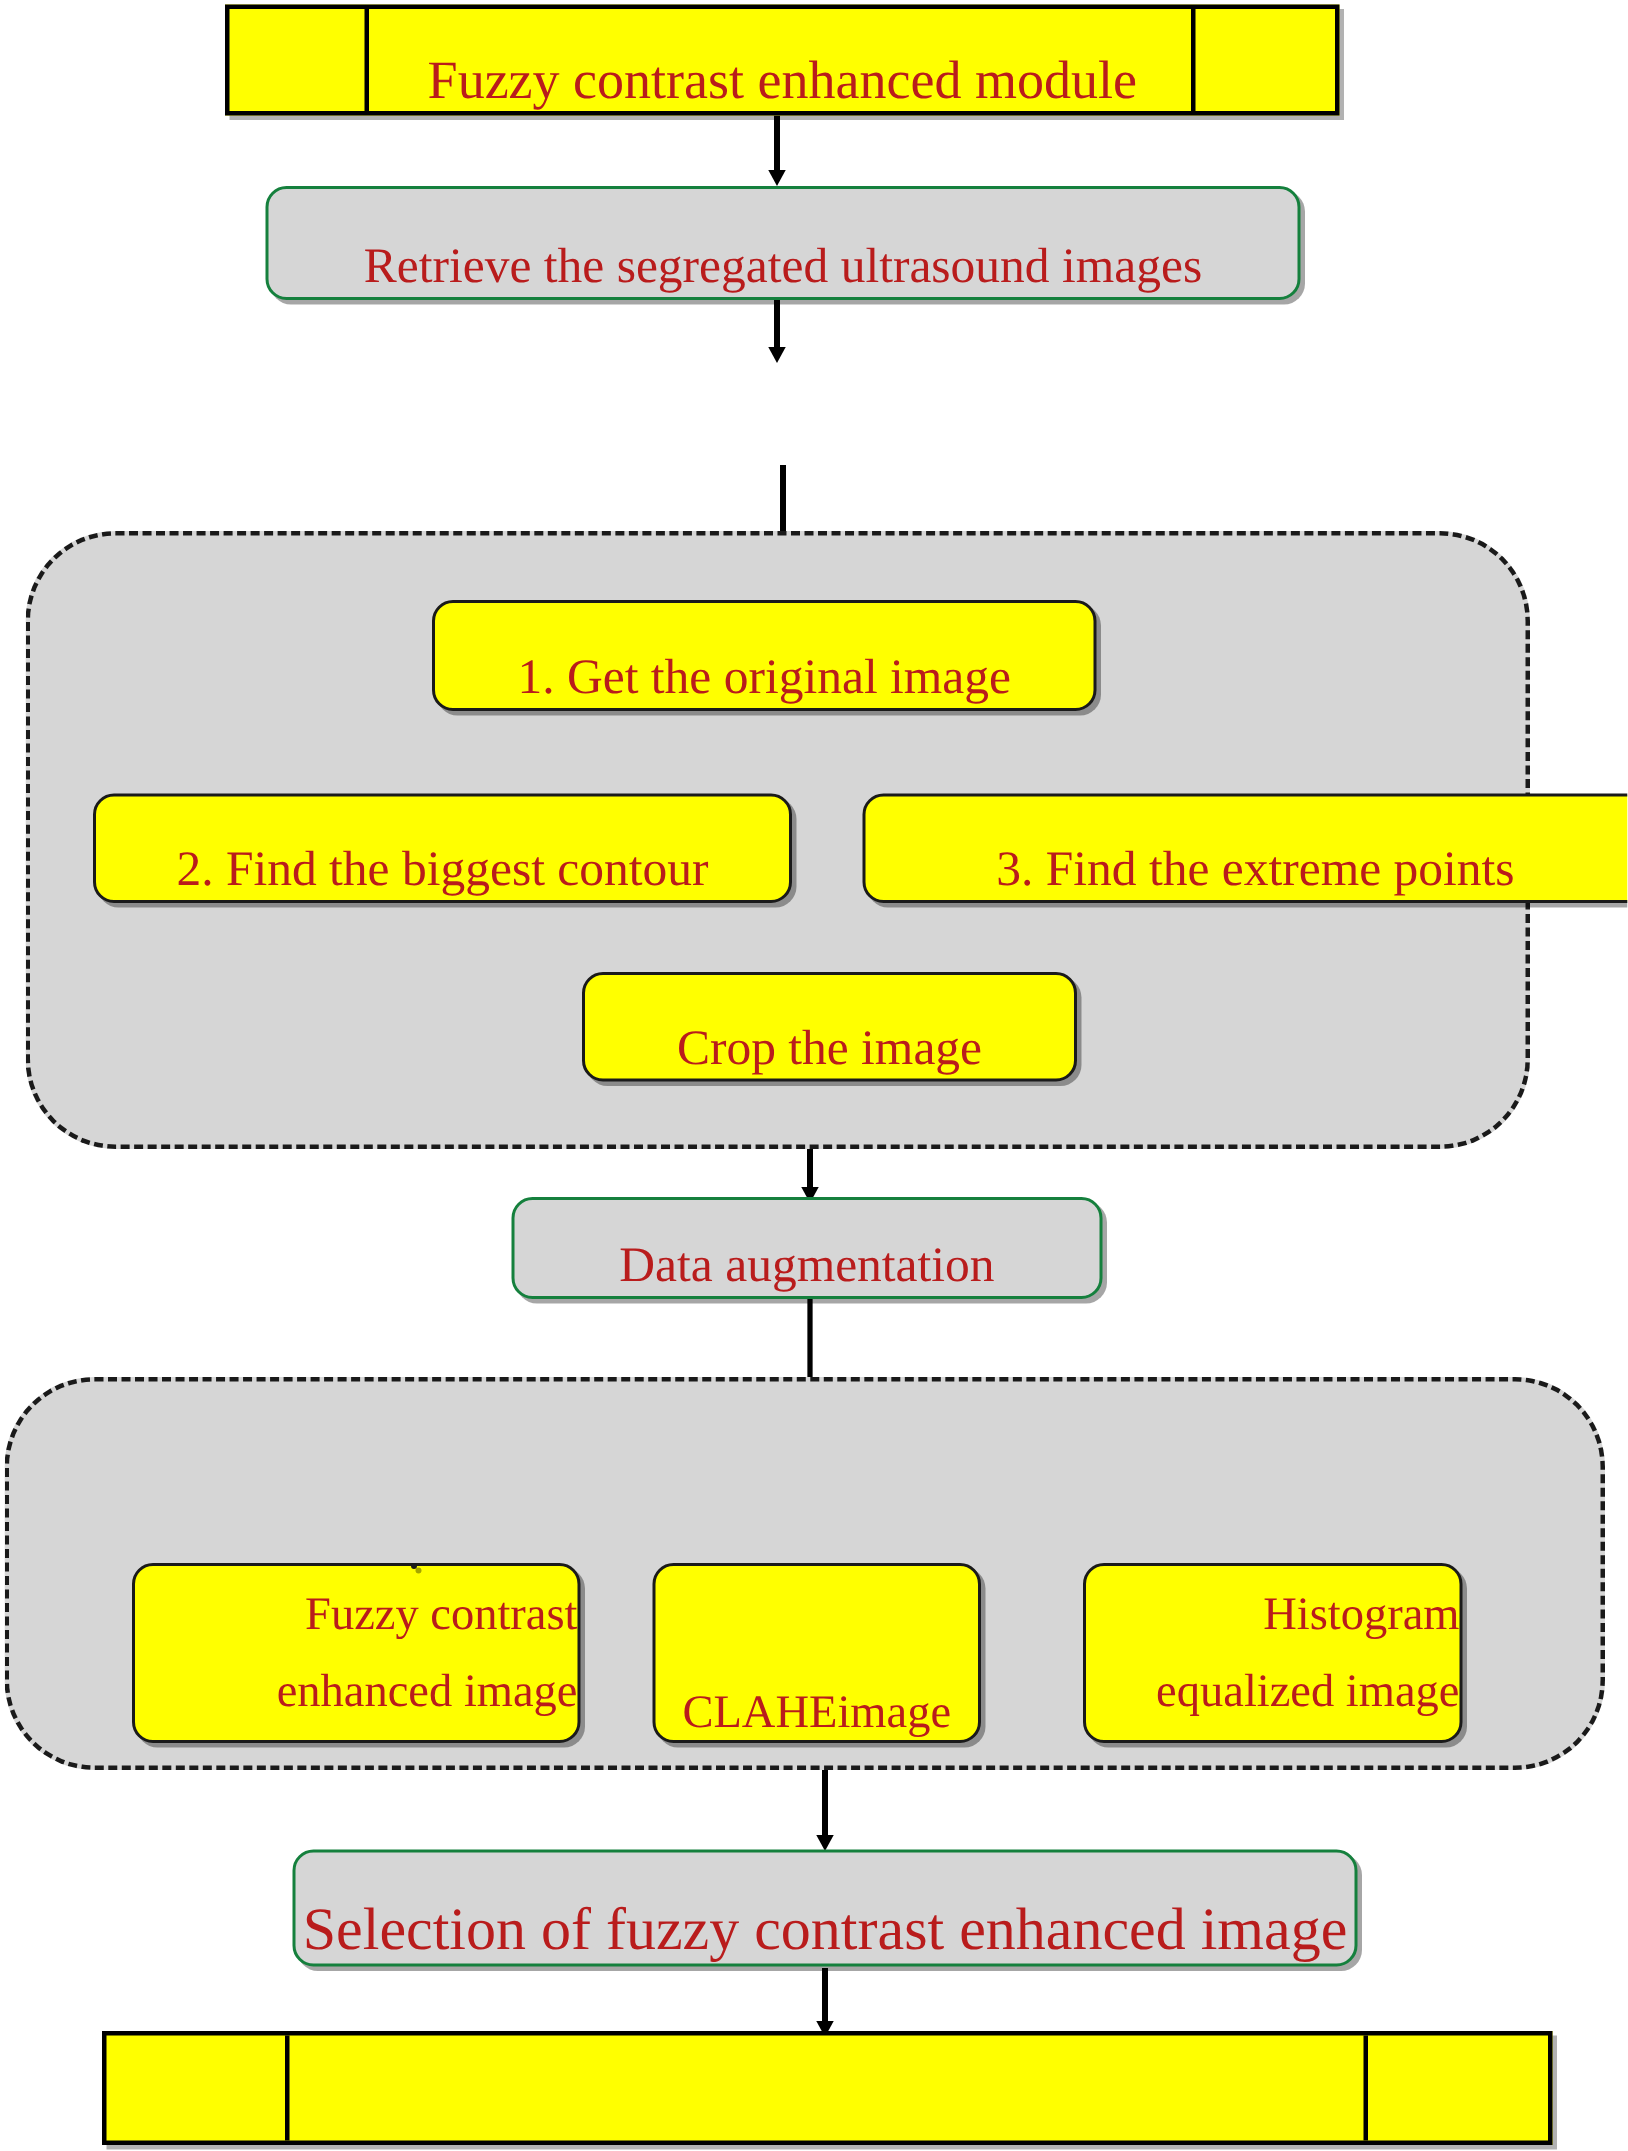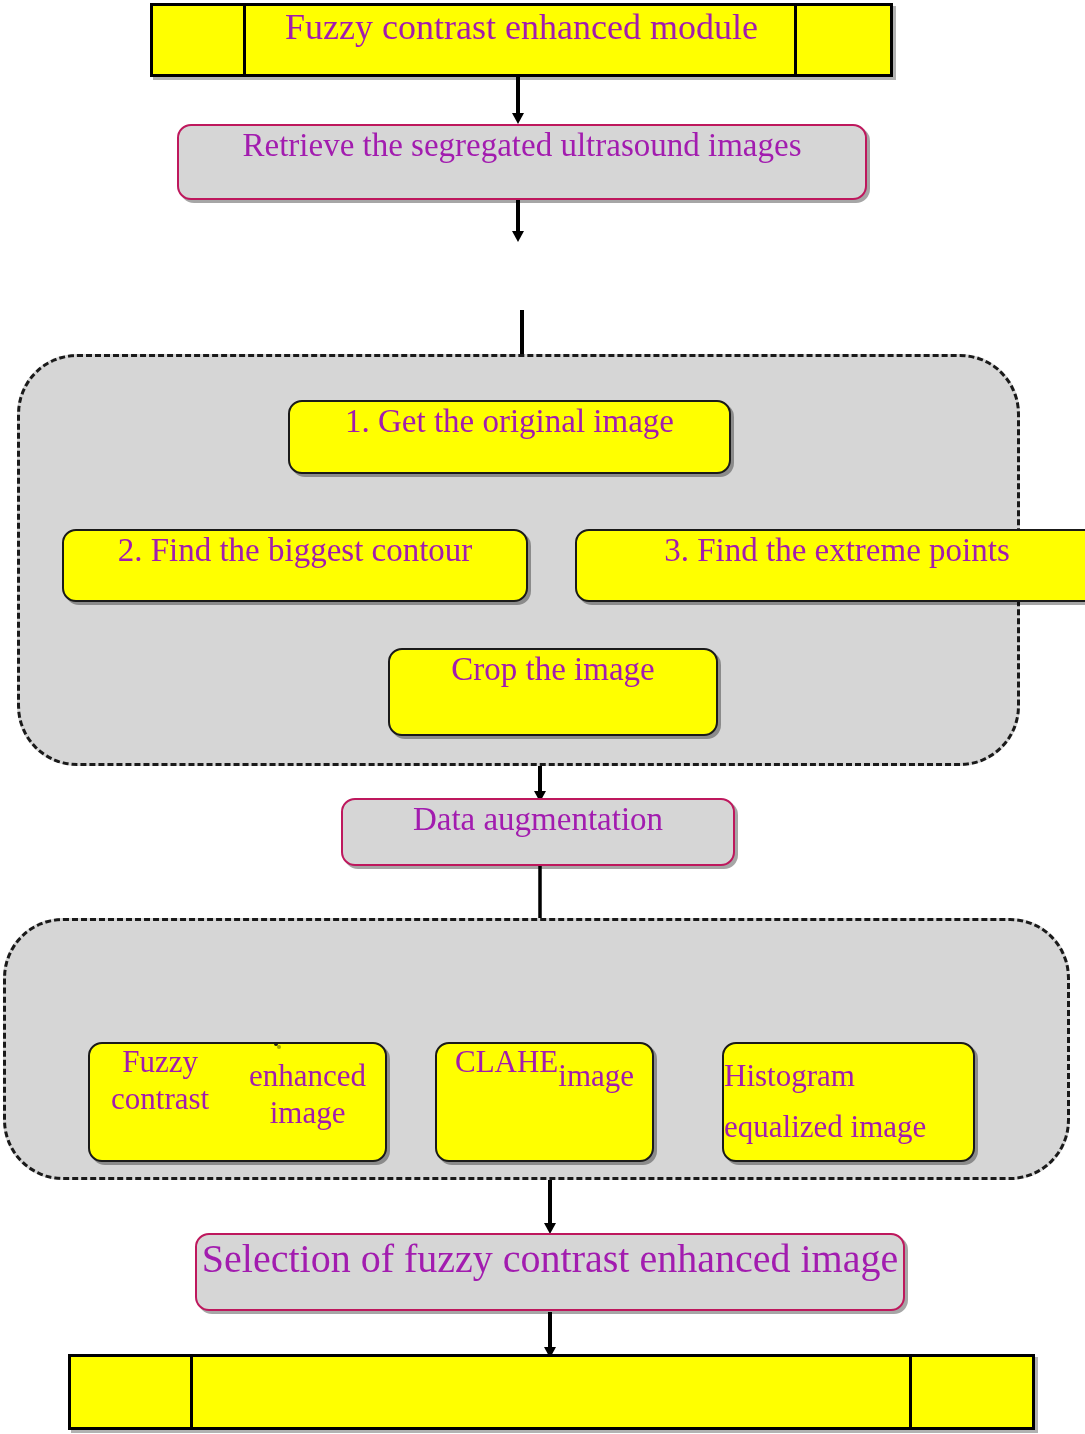--- a/index.html
+++ b/index.html
@@ -19,24 +19,24 @@
     position: absolute;
     left: 0;
     top: 0;
     width: 1085px;
     height: 1434px;
   }
   .node {
     position: absolute;
     box-sizing: border-box;
     display: flex;
-    align-items: flex-start;
+    align-items: flex-end;
     justify-content: center;
     text-align: center;
-    color: #a21caf;
+    color: #b91c1c;
     line-height: 1.18;
     z-index: 5;
   }
   
   .term {
     background: #ffff00;
     border: 3px solid #000000;
     box-shadow: 3px 3px 0 rgba(0,0,0,0.30);
   }
   .term .divider {
@@ -47,21 +47,21 @@
     background: #000000;
   }
   .term .term-label {
     position: relative;
     z-index: 2;
     width: 100%;
   }
   
   .grey {
     background: #d6d6d6;
-    border: 2px solid #be185d;
+    border: 2px solid #15803d;
     border-radius: 14px;
     box-shadow: 3px 3px 0 rgba(0,0,0,0.35);
   }
   
   .yel {
     background: #ffff00;
     border: 2px solid #1a1a1a;
     border-radius: 14px;
     box-shadow: 3px 3px 0 rgba(0,0,0,0.35);
   }
@@ -142,29 +142,29 @@
   </div>
 
   <div class="node yel t-33" style="left:62px; top:529px; width:466px; height:73px;">
     <span>2. Find the biggest contour</span>
   </div>
 
   <div class="node yel t-33" style="left:575px; top:529px; width:524px; height:73px;">
     <span>3. Find the extreme points</span>
   </div>
 
-  <div class="node yel t-33" style="left:388px; top:648px; width:330px; height:88px;">
+  <div class="node yel t-33" style="left:388px; top:648px; width:330px; height:73px;">
     <span>Crop the image</span>
   </div>
 
   <div class="node grey t-33" style="left:341px; top:798px; width:394px; height:68px;">
     <span>Data augmentation</span>
   </div>
 
-  <div class="node yel t-31" style="left:88px; top:1042px; width:299px; height:120px; flex-direction:row;">
+  <div class="node yel t-31" style="left:88px; top:1042px; width:299px; height:120px; flex-direction:column;">
     <span class="lbl2">Fuzzy contrast</span>
     <span class="lbl2" style="margin-top:14px;">enhanced  image</span>
   </div>
 
   <div class="node yel t-31" style="left:274px; top:1042px; width:nope;" hidden=""></div>
 
   <div class="node yel t-31" style="left:435px; top:1042px; width:219px; height:120px; flex-direction:row;">
     <span class="lbl2">CLAHE</span>
     <span class="lbl2" style="margin-top:14px;">image</span>
   </div>

